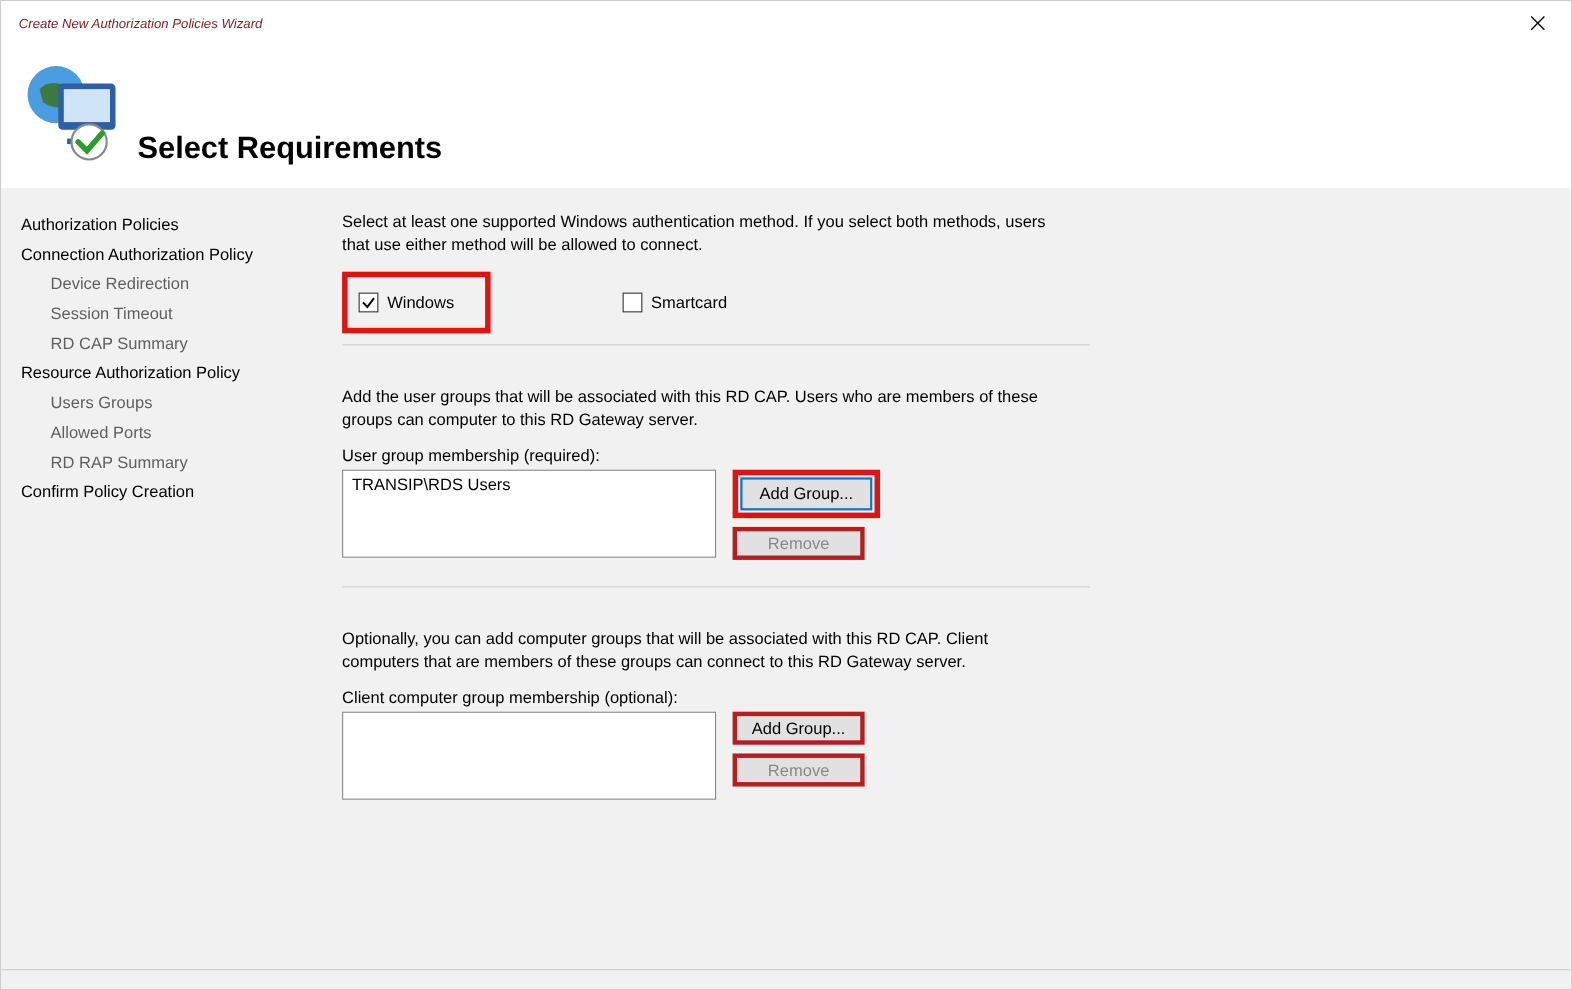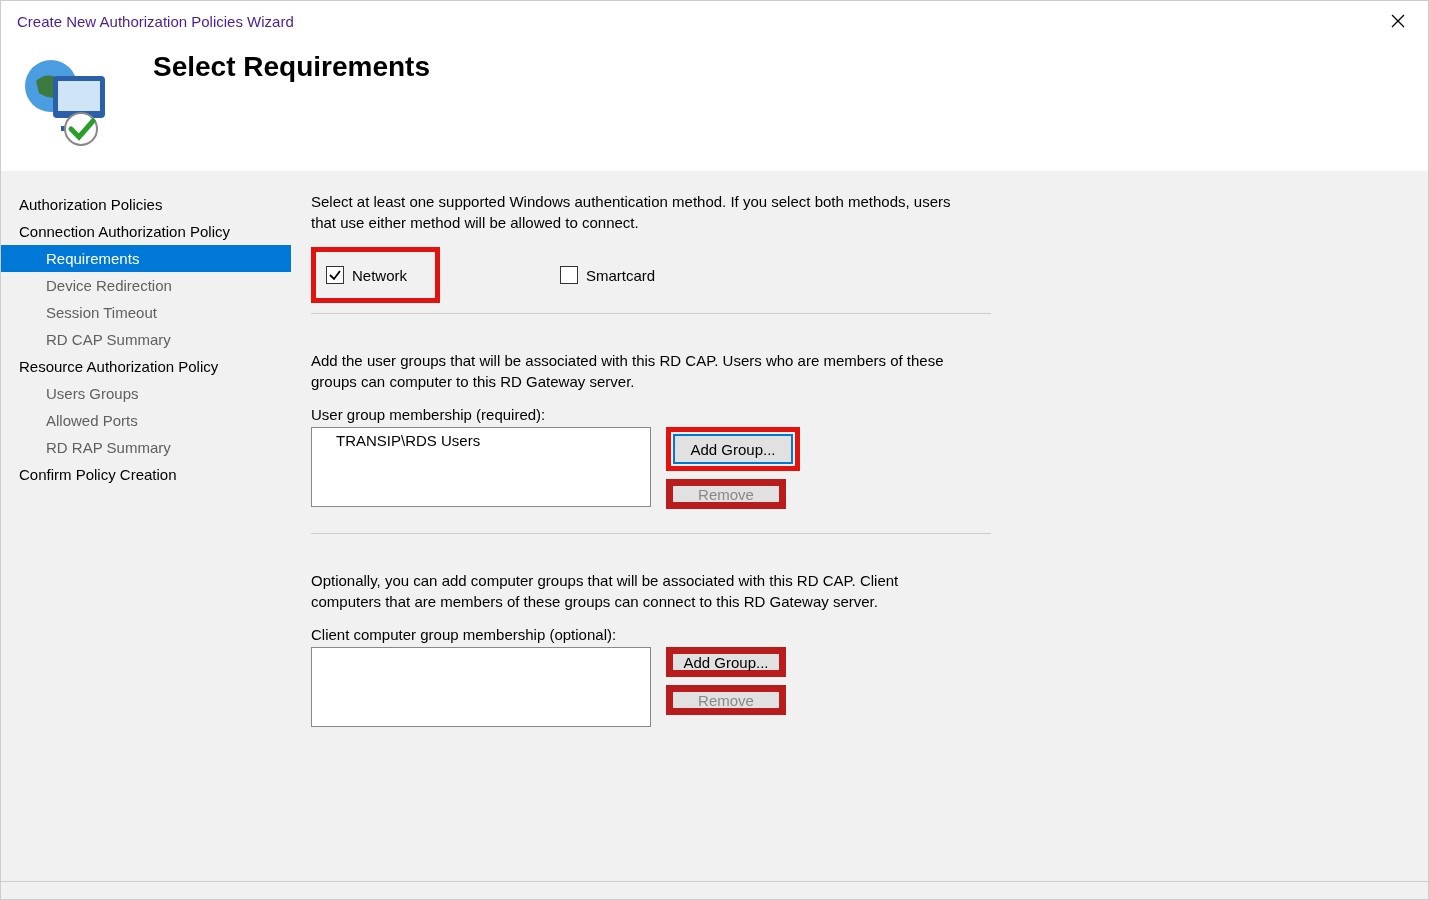--- a/index.html
+++ b/index.html
@@ -13,36 +13,36 @@
       border: 1px solid #ccc;
     }
     .titlebar {
       height: 40px;
       display: flex;
       align-items: center;
       justify-content: space-between;
       padding: 0 10px 0 16px;
       background: #fff;
     }
-    .titlebar-title { font-size: 15px; color: #4c1d95; }
+    .titlebar-title { font-size: 12px; color: #7f1d1d; font-style: italic; }
     .close-x {
       width: 40px;
       height: 40px;
       display: flex;
       align-items: center;
       justify-content: center;
       cursor: pointer;
     }
     .close-x svg { width: 14px; height: 14px; }
     .header {
       background: #fff;
       padding: 10px 20px 20px 20px;
       display: flex;
-      align-items: flex-start;
-      gap: 32px;
+      align-items: flex-end;
+      gap: 4px;
     }
     .header-icon {
       width: 100px;
       height: 100px;
       position: relative;
     }
     .header-title {
       font-size: 28px;
       font-weight: bold;
       color: #000;
@@ -100,29 +100,29 @@
       font-size: 14px;
     }
     .hr { height: 1px; background: #ccc; margin: 0 0 36px 0; width: 680px; }
     .label { margin-bottom: 4px; }
     .group-row { display: flex; gap: 15px; }
     .listbox {
       width: 340px;
       height: 80px;
       background: #fff;
       border: 1px solid #888;
-      padding: 4px 24px;
+      padding: 4px 8px;
       font-size: 15px;
     }
     .btncol { display: flex; flex-direction: column; gap: 8px; text-align: center; }
     .btn {
       width: 120px;
       height: 30px;
       background: #e1e1e1;
-      border: 7px solid #b91c1c;
+      border: 4px solid #b91c1c;
       display: flex;
       align-items: center;
       justify-content: center;
       font-size: 15px;
       cursor: pointer;
     }
     .btn.disabled { color: #888; cursor: default; }
     .btn.focused { border: 2px solid #0078d7; }
     .btn-hl { border: 5px solid #e2120f; padding: 2px; width: fit-content; }
     .section-gap { margin-top: 24px; }
@@ -161,42 +161,41 @@
       <path d="M50 78 L58 86 L72 70" stroke="#2a9d2a" stroke-width="5" fill="none" stroke-linecap="round"></path>
     </svg>
   </div>
   <div class="header-title">Select Requirements</div>
 </div>
 
 <div class="body">
   <div class="sidebar">
     <div class="nav-item">Authorization Policies</div>
     <div class="nav-item">Connection Authorization Policy</div>
-    <div class="nav-item sub selected">Requirements</div>
     <div class="nav-item sub">Device Redirection</div>
     <div class="nav-item sub">Session Timeout</div>
     <div class="nav-item sub">RD CAP Summary</div>
     <div class="nav-item">Resource Authorization Policy</div>
     <div class="nav-item sub">Users Groups</div>
     <div class="nav-item sub">Allowed Ports</div>
     <div class="nav-item sub">RD RAP Summary</div>
     <div class="nav-item">Confirm Policy Creation</div>
   </div>
 
   <div class="content">
     <div class="desc">Select at least one supported Windows authentication method. If you select both methods, users that use either method will be allowed to connect.</div>
 
     <div class="checkbox-row">
       <div class="checkbox-wrap hl">
         <div class="cb">
           <svg width="14" height="14" viewBox="0 0 14 14">
               <path d="M2 7 L6 11 L12 3" stroke="#000" stroke-width="1.8" fill="none"></path>
             </svg>
         </div>
-        <span>Network</span>
+        <span>Windows</span>
       </div>
       <div class="checkbox-wrap">
         <div class="cb"></div>
         <span>Smartcard</span>
       </div>
     </div>
 
     <div class="hr"></div>
 
     <div class="desc">Add the user groups that will be associated with this RD CAP. Users who are members of these groups can computer to this RD Gateway server.</div>

